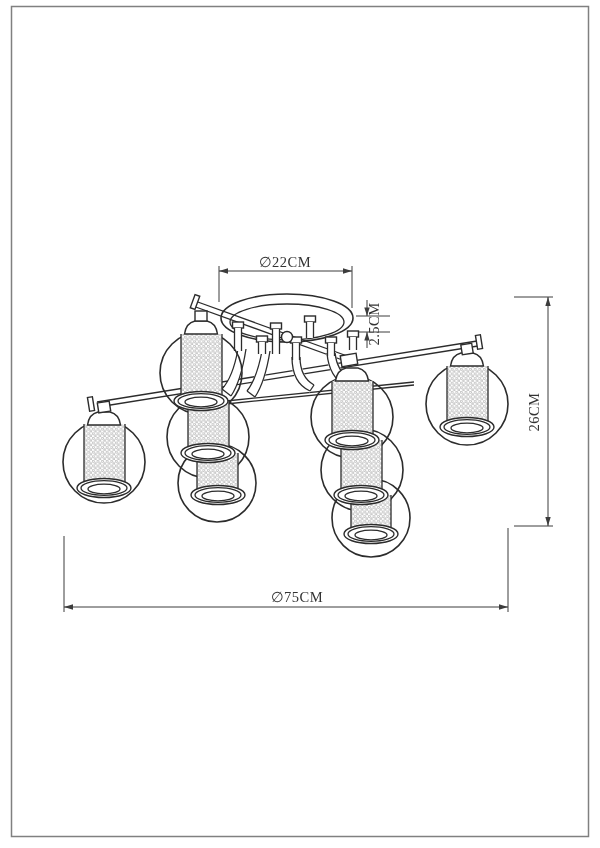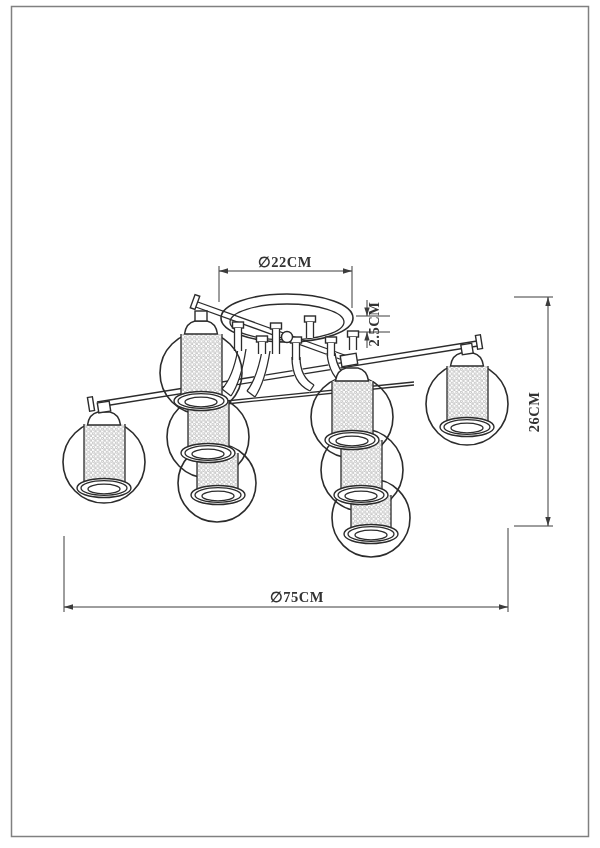--- a/index.html
+++ b/index.html
@@ -1,17 +1,17 @@
 <!DOCTYPE html>
 <html><head>
 <meta charset="utf-8">
 <style>
   html,body{margin:0;padding:0;background:#ffffff;}
   .stage{position:relative;width:600px;height:848px;background:#ffffff;overflow:hidden;
-         font-family:"Liberation Serif","DejaVu Serif",serif;font-weight:bold;}
+         font-family:"Liberation Serif","DejaVu Serif",serif;}
   svg{display:block;}
   .dimtext{font-family:"Liberation Serif","DejaVu Serif",serif;font-size:14.5px;fill:#333;
            letter-spacing:0.5px;}
   .fix{stroke:#2c2c2c;fill:none;stroke-width:1.6;}
   .fixthin{stroke:#2c2c2c;fill:none;stroke-width:1.3;}
   .white{fill:#ffffff;stroke:none;}
   .whitestroke{fill:#ffffff;stroke:#2c2c2c;stroke-width:1.4;}
   .dimline{stroke:#3c3c3c;stroke-width:1;fill:none;}
   .dimarrow{fill:#3c3c3c;stroke:none;}
 </style>

